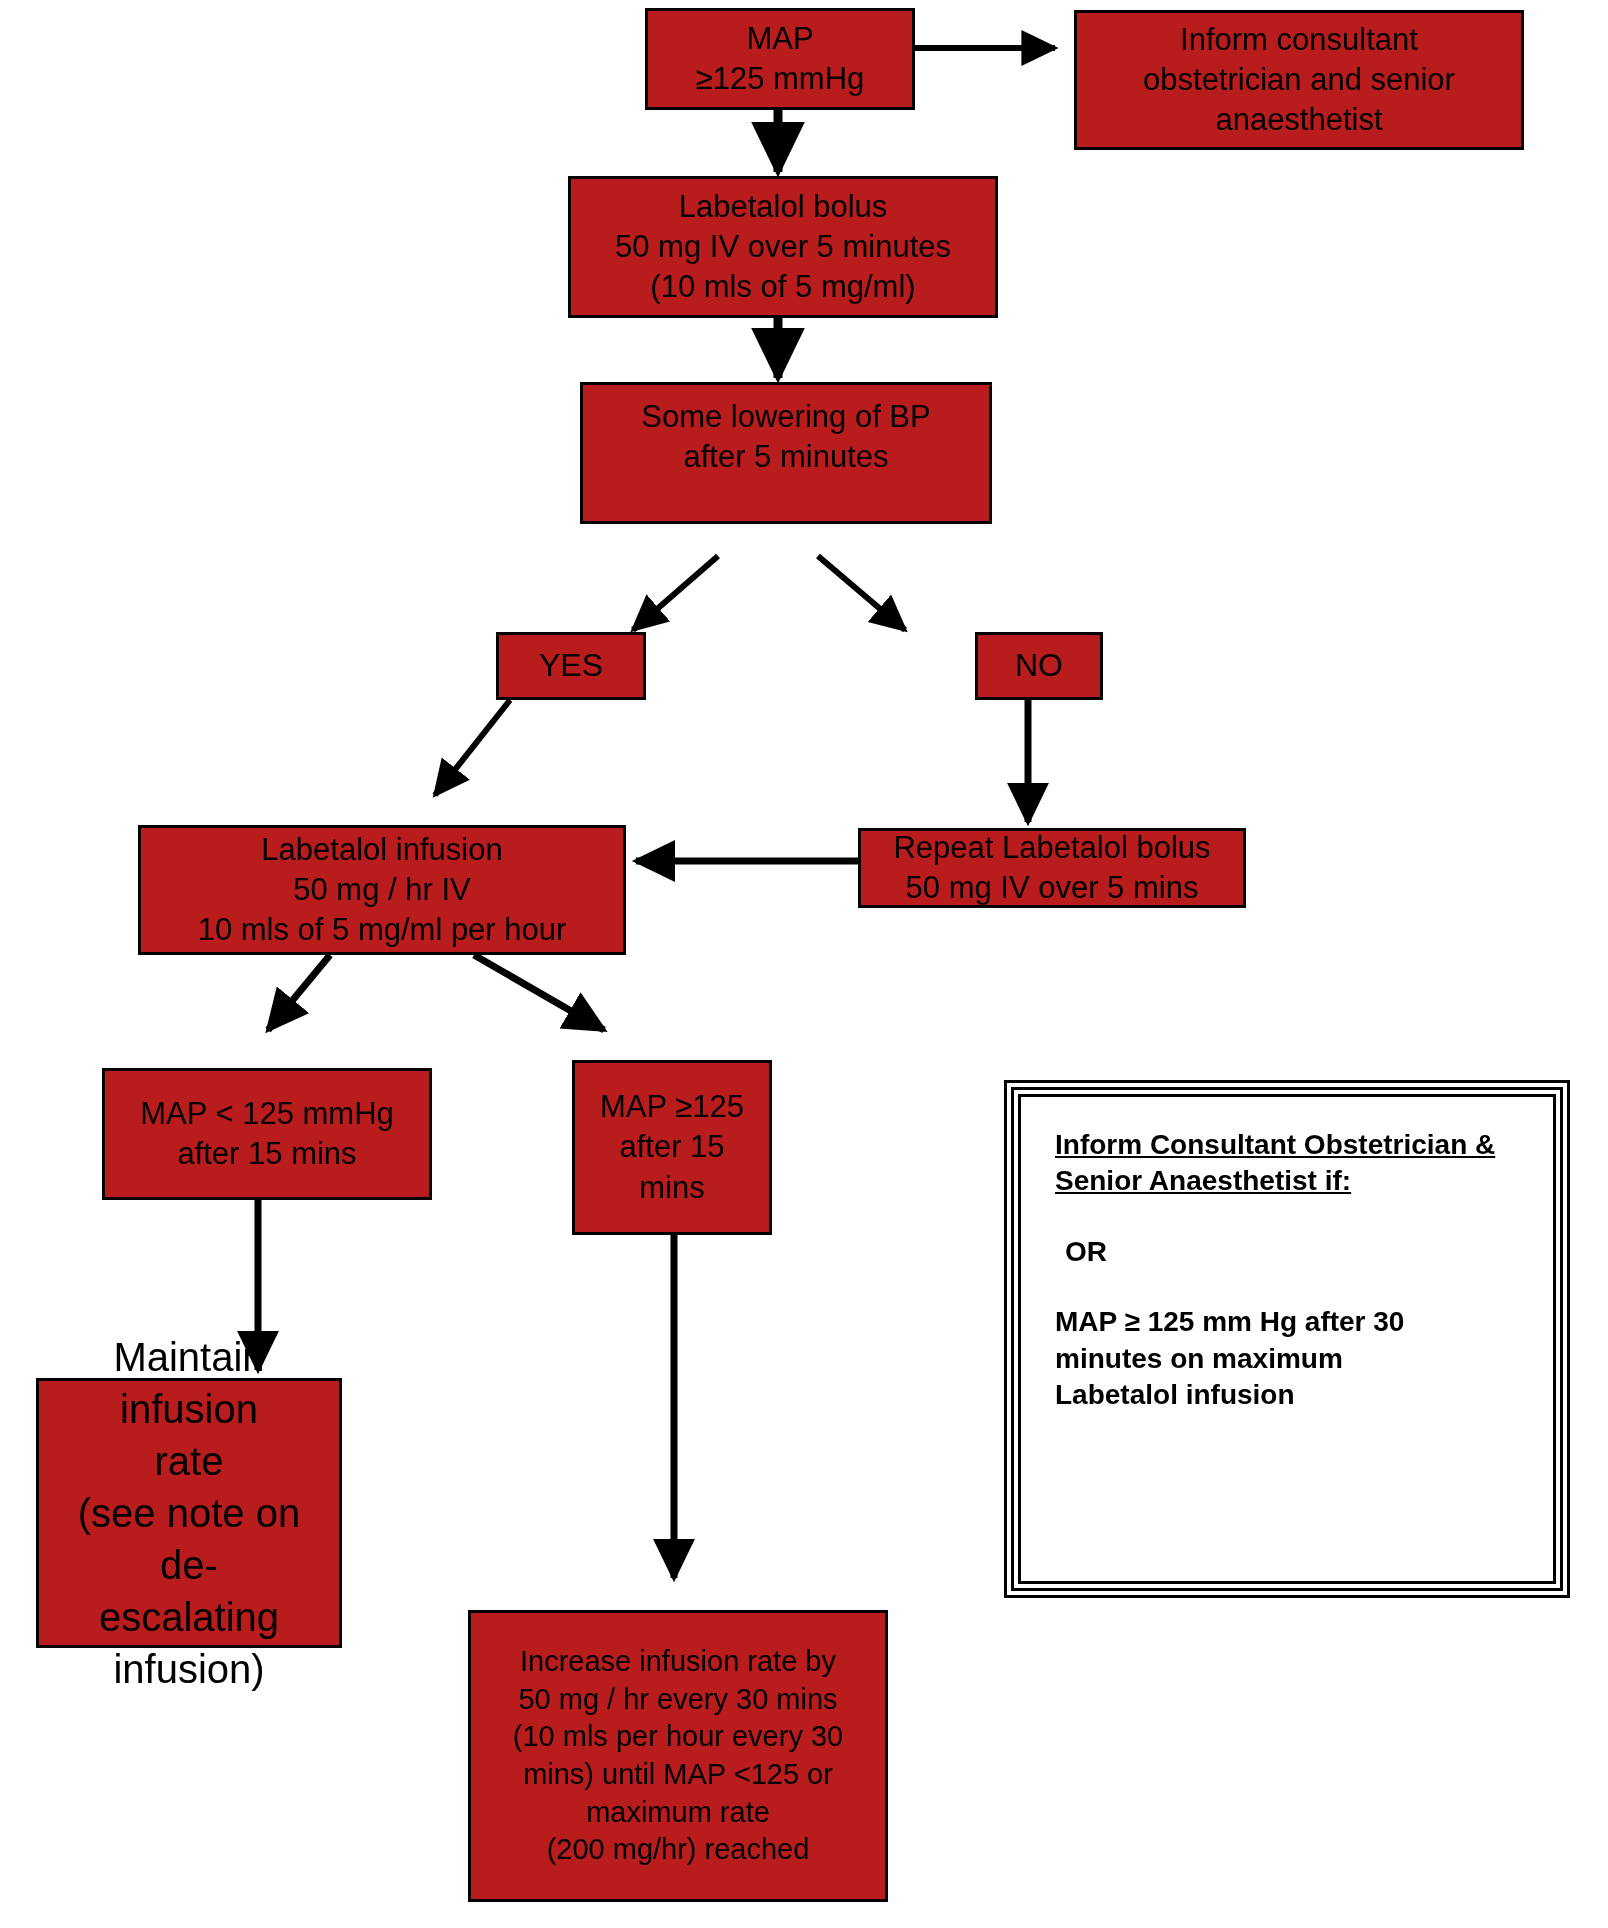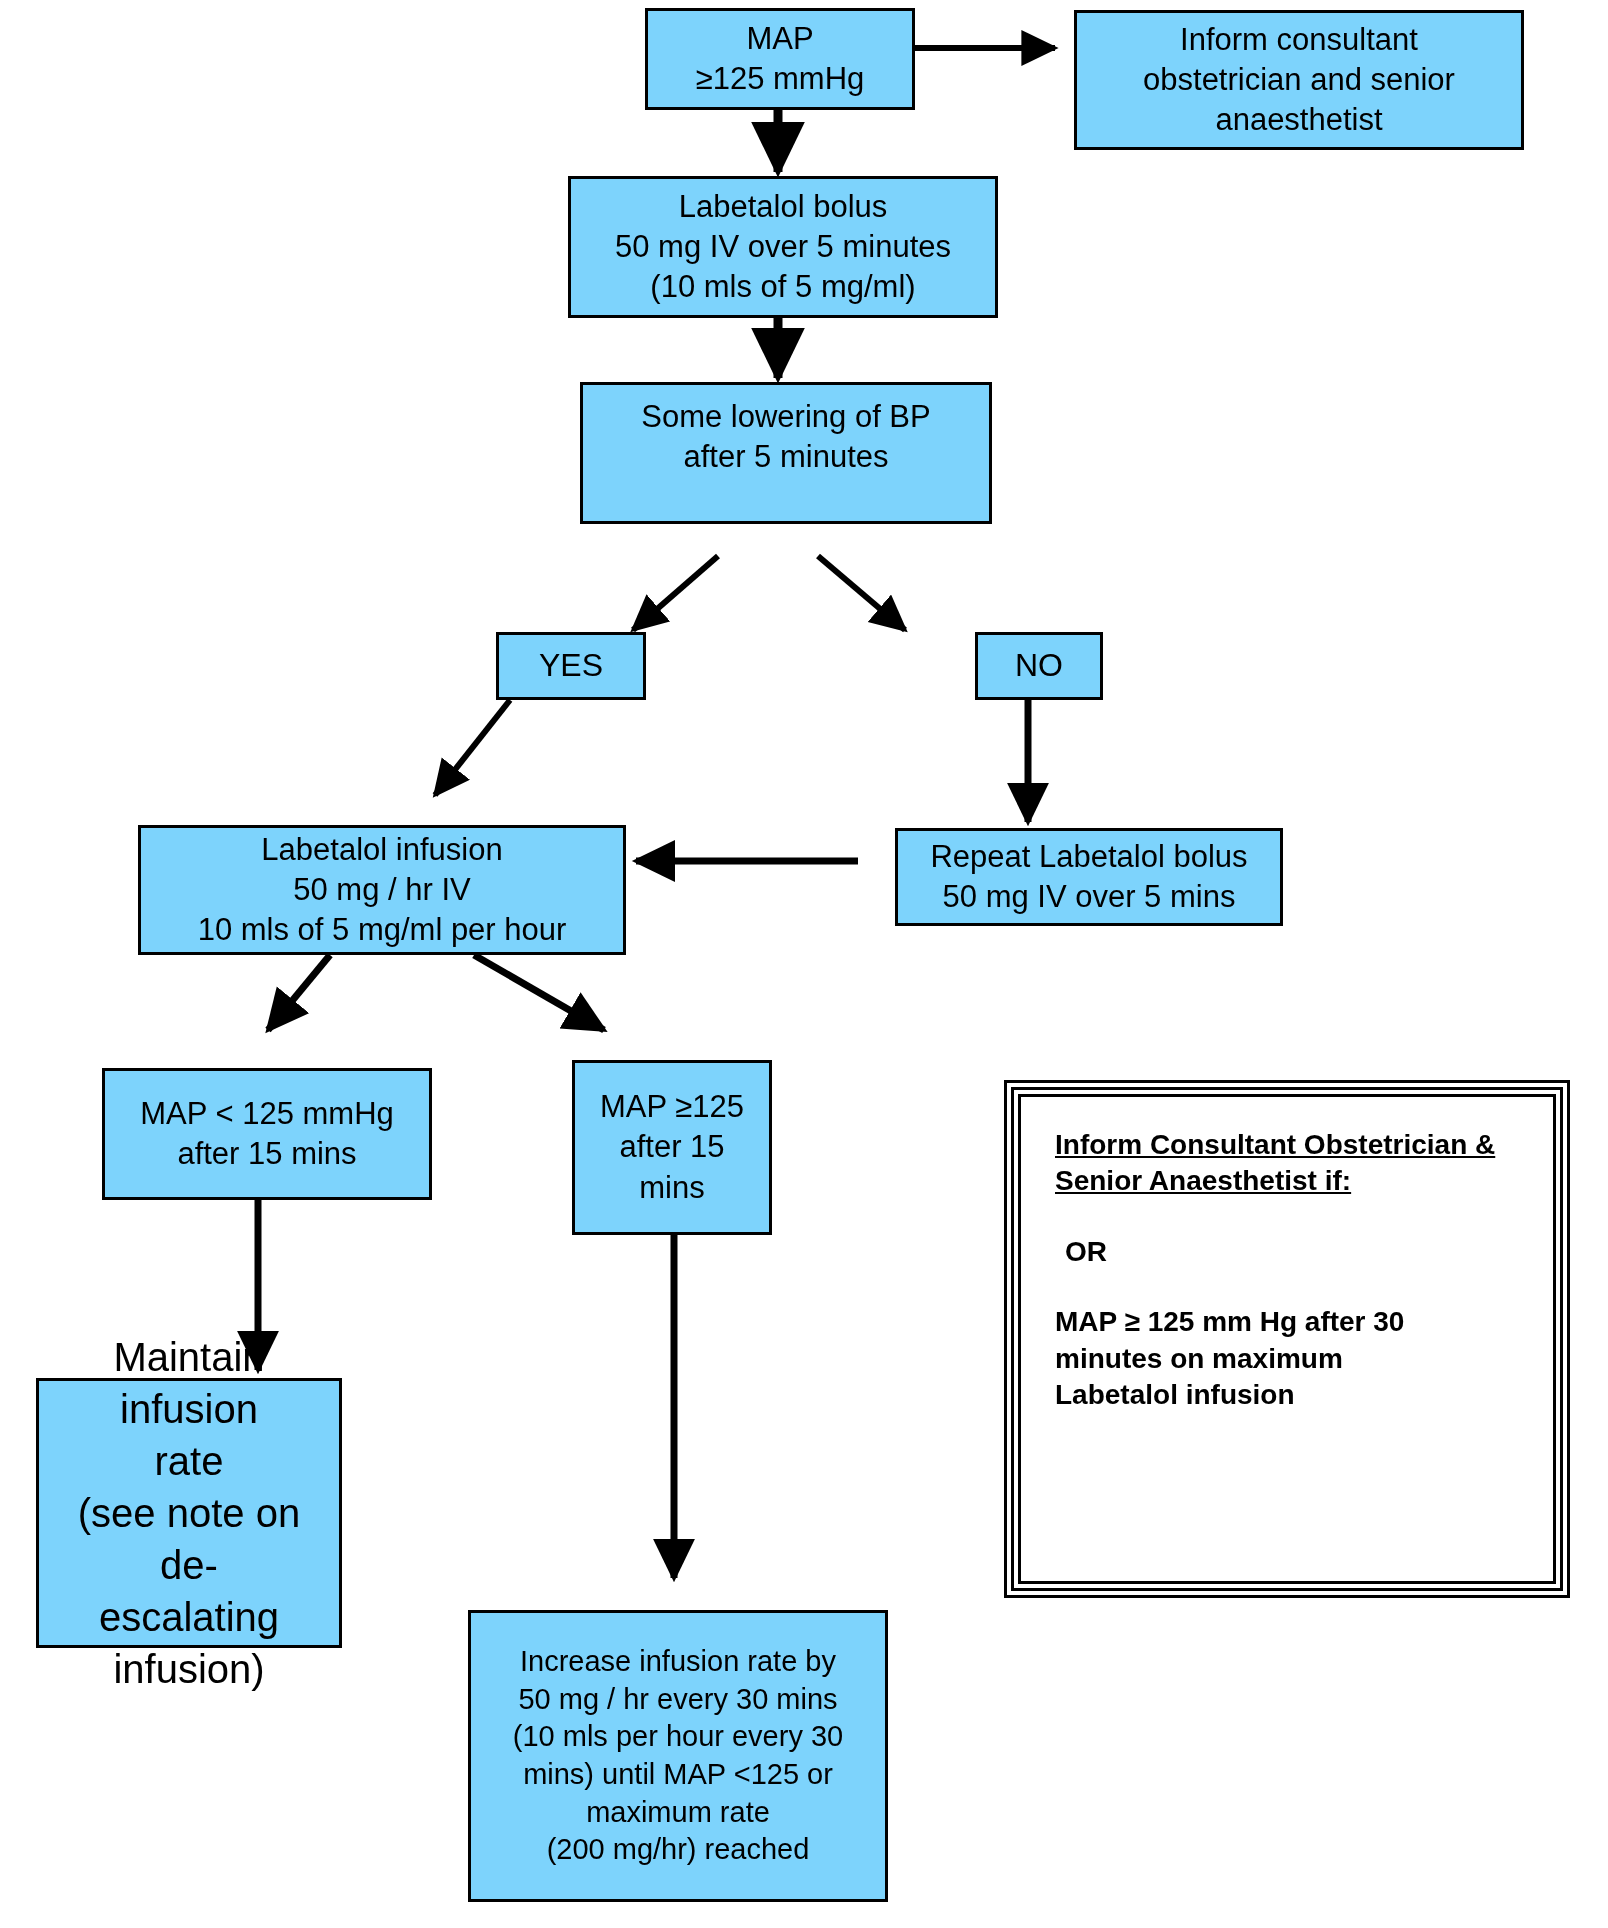--- a/index.html
+++ b/index.html
@@ -15,21 +15,21 @@
     position: relative;
     width: 1608px;
     height: 1928px;
     background: #ffffff;
     overflow: hidden;
   }
   .node {
     position: absolute;
     box-sizing: border-box;
     border: 3px solid #000000;
-    background: #7dd3fc;
+    background: #b91c1c;
     display: flex;
     align-items: center;
     justify-content: center;
     text-align: center;
     line-height: 1.30;
     font-size: 31px;
     padding: 2px 6px;
     white-space: pre-line;
   }
   .node.small { font-size: 40px; }
@@ -143,21 +143,21 @@
 after 5 minutes</div>
 
   <div class="node label-box" style="left:448px; top:632px; width:150px; height:68px;margin-left:48px;">YES</div>
 
   <div class="node label-box" style="left:975px; top:632px; width:128px; height:68px;">NO</div>
 
   <div class="node" style="left:138px; top:825px; width:488px; height:130px;">Labetalol infusion
 50 mg / hr IV
 10 mls of 5 mg/ml per hour</div>
 
-  <div class="node" style="left:895px; top:828px; width:388px; height:98px;">Repeat Labetalol bolus
+  <div class="node" style="left:858px; top:828px; width:388px; height:80px;">Repeat Labetalol bolus
 50 mg IV over 5 mins</div>
 
   <div class="node" style="left:102px; top:1068px; width:330px; height:132px;">MAP &lt; 125 mmHg
 after 15 mins</div>
 
   <div class="node" style="left:572px; top:1060px; width:200px; height:175px;">MAP ≥125
 after 15
 mins</div>
 
   <div class="node small" style="left:36px; top:1378px; width:306px; height:270px;">Maintain infusion

